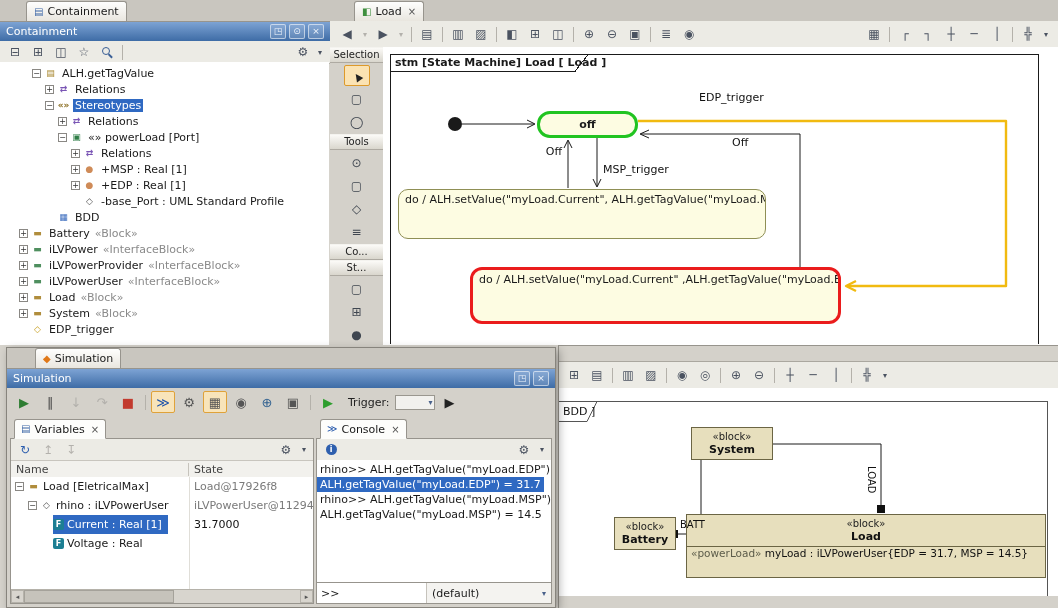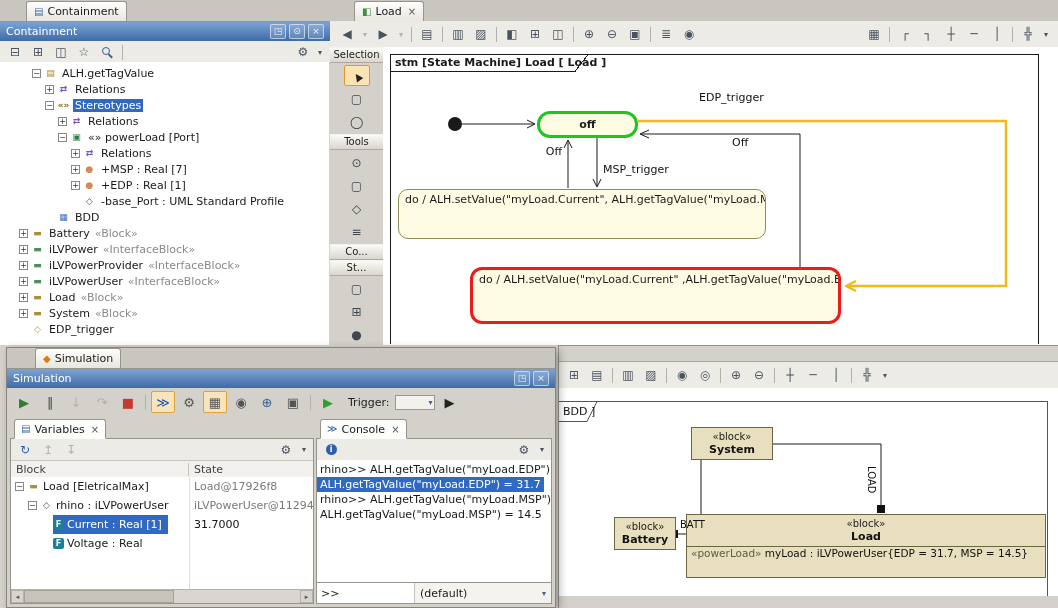--- a/index.html
+++ b/index.html
@@ -139,21 +139,21 @@
   .hscroll{position:absolute;left:0;right:0;bottom:0;height:13px;background:#d8d5ce;border-top:1px solid #b5b2aa;
            display:flex;align-items:stretch;}
   .sbtn{width:13px;font-size:7px;display:flex;align-items:center;justify-content:center;color:#555;
         background:#d8d5ce;border:1px solid #b5b2aa;box-sizing:border-box;}
   .sthumb{width:150px;background:#c6c3bb;border:1px solid #a5a29a;box-sizing:border-box;}
   .console-out{position:absolute;left:0;right:0;top:21px;bottom:20px;background:#fff;overflow:hidden;padding-top:2px;}
   .cline{height:15px;line-height:15px;padding:0 3px;white-space:nowrap;font-size:11px;}
   .cline.selected{background:#2f69c2;color:#fff;width:fit-content;}
   .console-in{position:absolute;left:0;right:0;bottom:0;height:20px;border-top:1px solid #97948d;display:flex;background:#fff;}
   .console-prompt{flex:1;display:flex;align-items:center;padding-left:4px;border-right:1px solid #c6c3bc;}
-  .console-lang{width:136px;display:flex;align-items:center;justify-content:space-between;padding:0 5px;
+  .console-lang{width:124px;display:flex;align-items:center;justify-content:space-between;padding:0 5px;
                 background:#f4f3f0;box-sizing:border-box;}
   .console-lang .car{font-size:8px;color:#49618a;}
 </style>
 </head>
 <body>
 
 <div id="app">
 
   <div id="containment-window" class="win">
     <div class="tabstrip">
@@ -211,21 +211,21 @@
           <span class="tlabel">«» powerLoad [Port]</span>
         </div>
         <div class="trow" style="padding-left: 71px;">
           <span class="exp">+</span>
           <span class="ti" style="color: rgb(122, 85, 181);">⇄</span>
           <span class="tlabel">Relations</span>
         </div>
         <div class="trow" style="padding-left: 71px;">
           <span class="exp">+</span>
           <span class="ti" style="color: rgb(207, 139, 88);">●</span>
-          <span class="tlabel">+MSP : Real [7]</span>
+          <span class="tlabel">+MSP : Real [1]</span>
         </div>
         <div class="trow" style="padding-left: 71px;">
           <span class="exp">+</span>
           <span class="ti" style="color: rgb(207, 139, 88);">●</span>
           <span class="tlabel">+EDP : Real [1]</span>
         </div>
         <div class="trow" style="padding-left: 71px;">
           <span class="exp none"></span>
           <span class="ti" style="color: rgb(85, 85, 85);">◇</span>
           <span class="tlabel">-base_Port : UML Standard Profile</span>
@@ -492,21 +492,21 @@
                 <span class="tbi" style="color: rgb(46, 95, 174);">↻</span>
                 <span class="tbi muted">↥</span>
                 <span class="tbi muted">↧</span>
               </span>
             <span class="right" id="vars-toolbar-right">
                 <span class="tbi">⚙</span>
                 <span class="tbi small">▾</span>
               </span>
           </div>
           <div class="vh">
-            <span class="c1">Block</span>
+            <span class="c1">Name</span>
             <span class="c2">State</span>
           </div>
           <div class="vrows" id="vars-rows">
             <div class="vcolline"></div>
           <div class="vrow">
                 <span class="vname" style="padding-left: 4px;">
                   <span class="exp">−</span>
                   <span class="vsel">
                     <span class="ti" style="color: rgb(176, 141, 60);">▬</span>
                     <span>Load [EletricalMax]</span>

